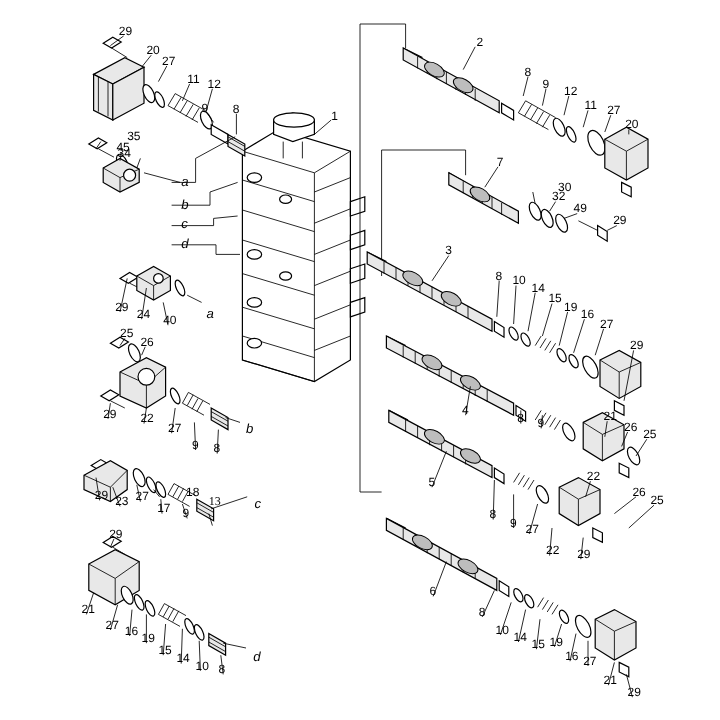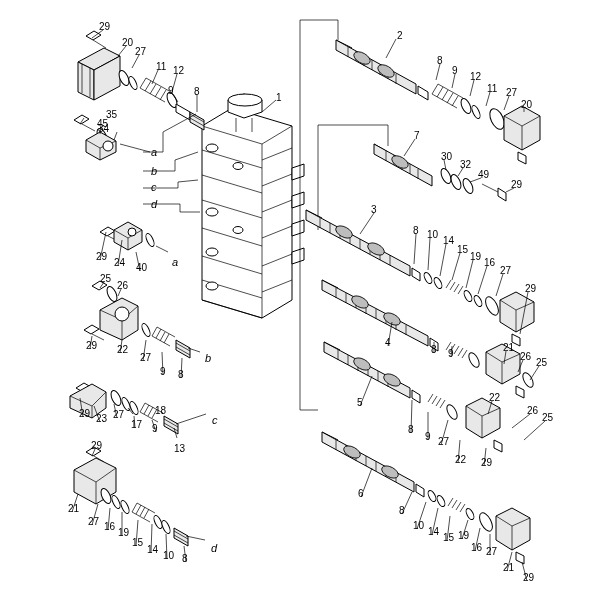--- a/index.html
+++ b/index.html
@@ -381,21 +381,21 @@
       <div class="lbl" style="left: 437px; top: 56px;">8</div>
       <div class="lbl" style="left: 452px; top: 66px;">9</div>
       <div class="lbl" style="left: 470px; top: 72px;">12</div>
       <div class="lbl" style="left: 487px; top: 84px;">11</div>
       <div class="lbl" style="left: 506px; top: 88px;">27</div>
       <div class="lbl" style="left: 521px; top: 100px;">20</div>
       <div class="lbl" style="left: 68px; top: 110px; margin-left: 38px;">35</div>
       <div class="lbl" style="left: 97px; top: 119px;">45</div>
       <div class="lbl" style="left: 98px; top: 124px;">34</div>
       <div class="lbl" style="left: 414px; top: 131px;">7</div>
-      <div class="lbl" style="left: 441px; top: 152px;">30</div>
+      <div class="lbl" style="left: 465px; top: 152px;">30</div>
       <div class="lbl" style="left: 460px; top: 160px; text-align: center;">32</div>
       <div class="lbl" style="left: 478px; top: 170px;">49</div>
       <div class="lbl" style="left: 511px; top: 180px;">29</div>
       <div class="lbl italic" style="left: 151px; top: 147px;">a</div>
       <div class="lbl italic" style="left: 151px; top: 166px;">b</div>
       <div class="lbl italic" style="left: 151px; top: 182px;">c</div>
       <div class="lbl italic" style="left: 151px; top: 199px;">d</div>
       <div class="lbl" style="left: 371px; top: 205px;">3</div>
       <div class="lbl" style="left: 413px; top: 226px;">8</div>
       <div class="lbl" style="left: 427px; top: 230px;">10</div>
@@ -431,21 +431,21 @@
       <div class="lbl" style="left: 438px; top: 437px;">27</div>
       <div class="lbl" style="left: 489px; top: 393px;">22</div>
       <div class="lbl" style="left: 527px; top: 406px;">26</div>
       <div class="lbl" style="left: 542px; top: 413px;">25</div>
       <div class="lbl" style="left: 79px; top: 409px;">29</div>
       <div class="lbl" style="left: 96px; top: 414px;">23</div>
       <div class="lbl" style="left: 113px; top: 410px;">27</div>
       <div class="lbl" style="left: 131px; top: 420px;">17</div>
       <div class="lbl" style="left: 129px; top: 406px; margin-left: 26px;">18</div>
       <div class="lbl" style="left: 152px; top: 424px;">9</div>
-      <div class="lbl" style="left: 174px; top: 444px;">13</div>
+      <div class="lbl" style="left: 174px; top: 414px; font-family: Liberation Serif, serif;">13</div>
       <div class="lbl italic" style="left: 212px; top: 415px;">c</div>
       <div class="lbl" style="left: 91px; top: 441px;">29</div>
       <div class="lbl" style="left: 358px; top: 489px;">6</div>
       <div class="lbl" style="left: 399px; top: 506px;">8</div>
       <div class="lbl" style="left: 413px; top: 521px;">10</div>
       <div class="lbl" style="left: 428px; top: 527px;">14</div>
       <div class="lbl" style="left: 443px; top: 533px;">15</div>
       <div class="lbl" style="left: 458px; top: 531px;">19</div>
       <div class="lbl" style="left: 471px; top: 543px;">16</div>
       <div class="lbl" style="left: 486px; top: 547px;">27</div>

